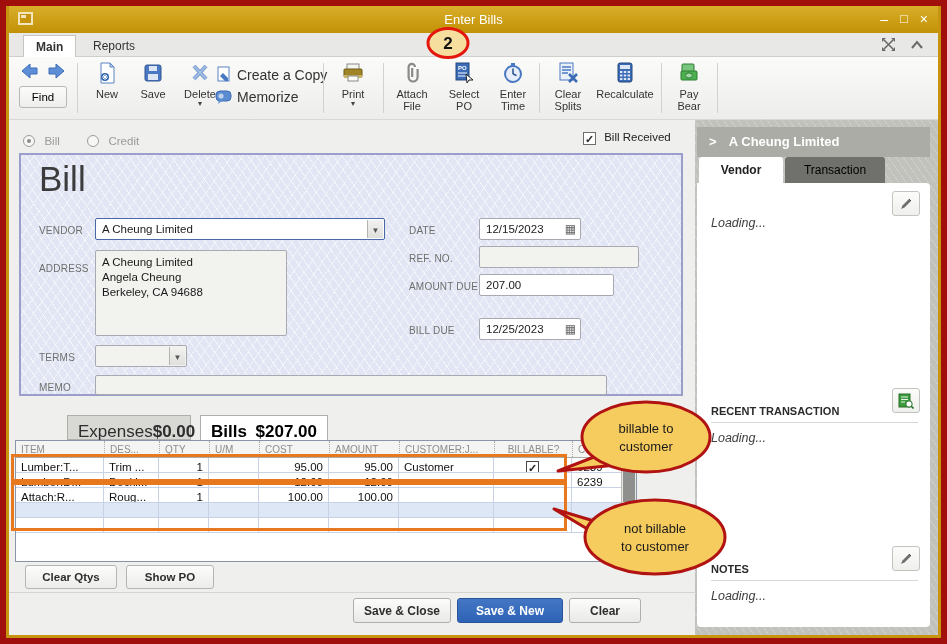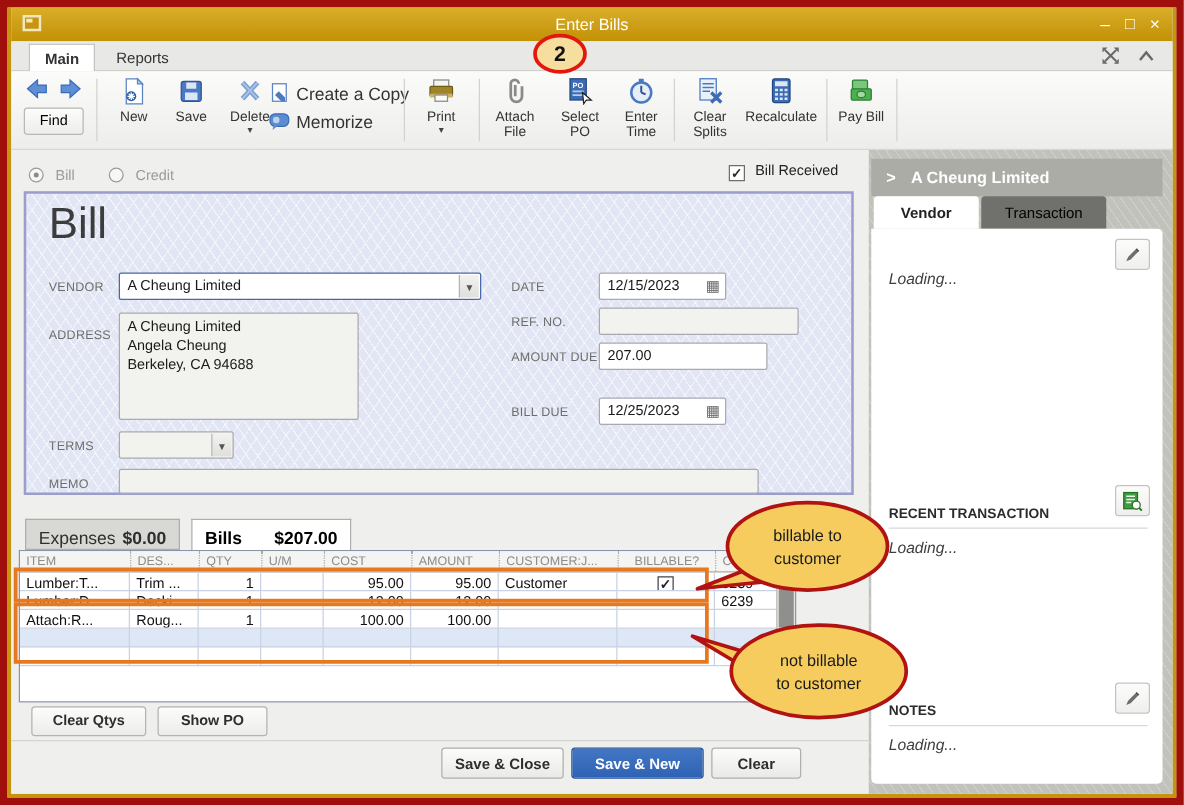--- a/index.html
+++ b/index.html
@@ -54,22 +54,22 @@
                       repeating-linear-gradient(-55deg, rgba(255,255,255,.45) 0 1px, transparent 1px 9px);}
   .bill-big{position:absolute;left:18px;top:4px;font-size:35px;color:#3C3C3C}
   .flabel{position:absolute;font-size:10px;color:#6E6E6C;letter-spacing:.2px}
   .field{position:absolute;background:#fff;border:1px solid #A9A9B2;border-radius:2px;font-size:11.5px;
          color:#1A1A1A;padding:4px 6px 0;white-space:nowrap;overflow:hidden}
   .combo-arrow{position:absolute;right:1px;top:1px;bottom:1px;width:16px;background:linear-gradient(#F2F2F0,#DFDFDC);
          border-left:1px solid #B5B5B0;text-align:center;font-size:8px;color:#555;padding-top:6px}
   .cal{position:absolute;right:4px;top:3px;font-size:12px;color:#666}
 
   
-  .etab{position:absolute;height:25px;font-size:14px;display:flex;justify-content:space-between;
-        padding:6px 10px 0;border:1px solid #AEAEAA;}
+  .etab{position:absolute;height:25px;font-size:17px;display:flex;justify-content:space-between;
+        padding:6px 10px 0;border:1px solid #AEAEAA;margin-left:47px;}
   .etab .amt{font-weight:bold}
   .etab.inactive{background:#D8D8D5;color:#2E2E2E}
   .etab.active{background:#fff;border-bottom:none;font-weight:bold}
 
   
   .itable{position:absolute;left:6px;top:320px;width:622px;height:122px;background:#fff;border:1px solid #8A94A8;}
   .thead{display:flex;height:17px;background:#F4F4F2;border-bottom:1px solid #ABABA7}
   .hcell{font-size:10px;color:#8C8C8C;padding:3px 5px 0;white-space:nowrap;overflow:hidden}
   .hcell+.hcell{border-left:1px dotted #ABABA7}
   .trow{display:flex;height:15px}
@@ -284,21 +284,21 @@
     </div>
     <div class="tsep" style="left:652px"></div>
 
     <div class="tbtn" style="left:658px;width:44px">
       <span class="ic">
         <svg width="22" height="22">
             <rect x="4" y="2" width="12" height="8" rx="1" fill="#7BC67E" stroke="#2E7D32"></rect>
         <rect x="3" y="9" width="16" height="9" rx="1" fill="#4CAF50" stroke="#2E7D32"></rect>
         <ellipse cx="11" cy="13.5" rx="3.4" ry="2.6" fill="#A5D6A7" stroke="#2E7D32"></ellipse>
           </svg>
-      </span><span>Pay Bill</span>
+      </span><span>Pay Bear</span>
     </div>
     <div class="tsep" style="left:708px"></div>
   </div>
 
   <div class="main">
 
     <div style="position:absolute;left:14px;top:11px">
       <span class="radio sel"></span>
       <span class="rlabel">Bill</span>
     </div>

